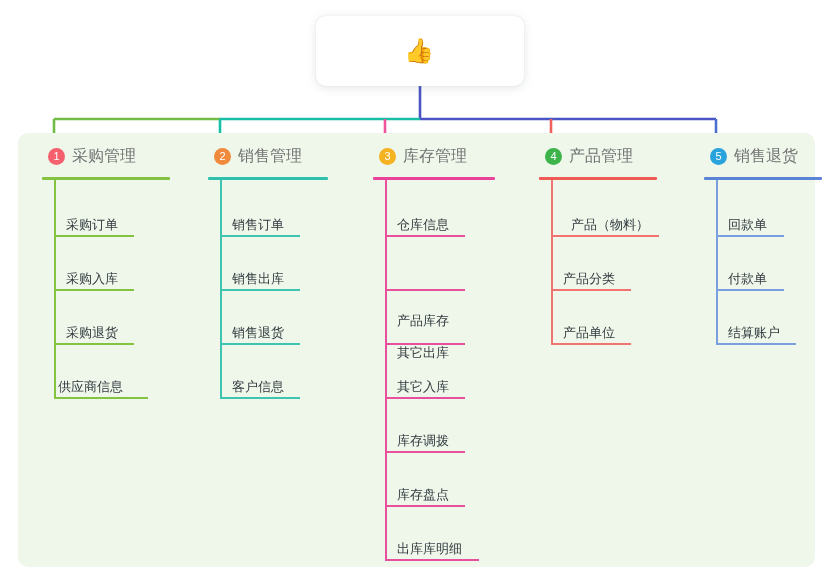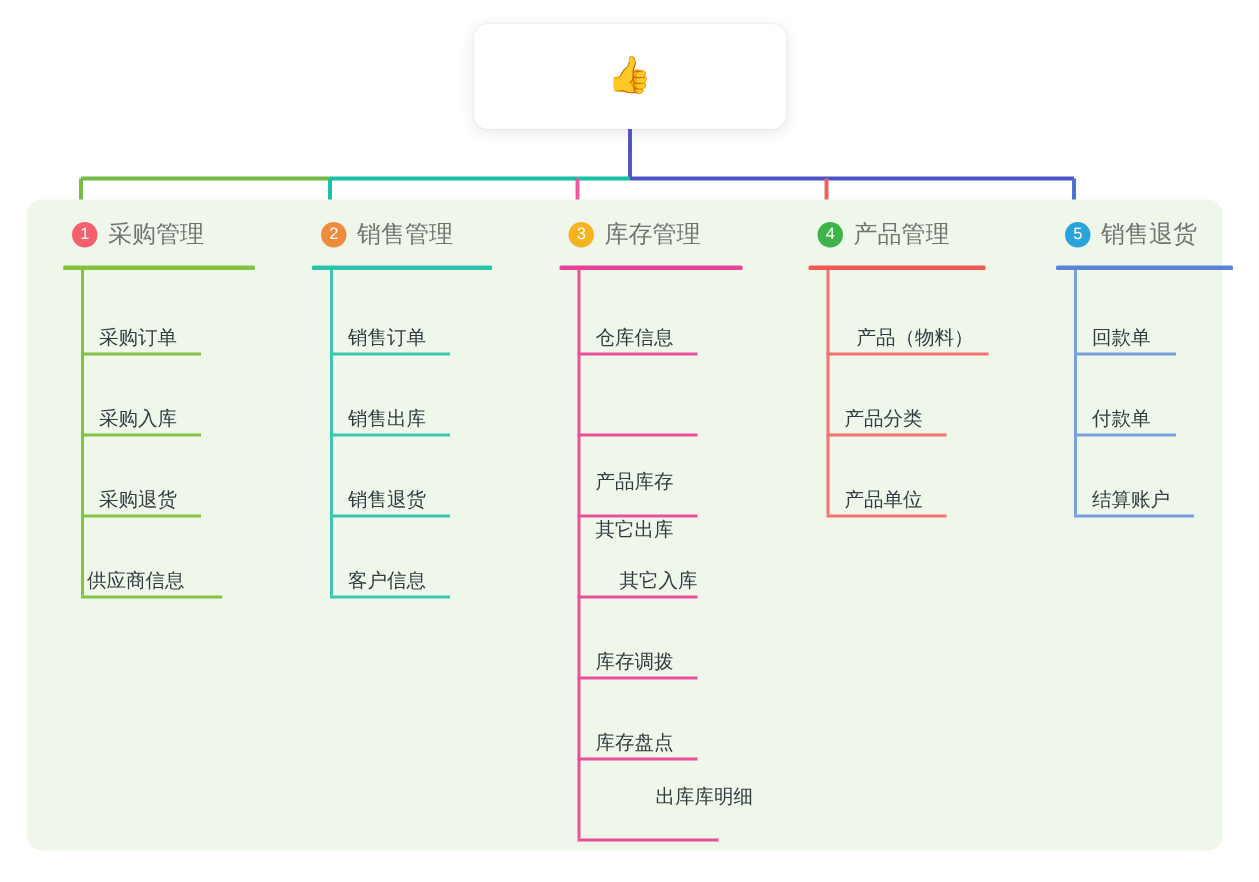--- a/index.html
+++ b/index.html
@@ -148,27 +148,27 @@
           <span class="col-title">库存管理</span>
         </div>
         <div class="head-bar" style="width: 122px; background: rgb(232, 66, 154);"></div>
         <div class="trunk" style="height: 379px; background: rgb(232, 79, 156);"></div>
         <div class="leaf-label" style="top: 73px; padding-left: 12px;">仓库信息</div>
         <div class="leaf-bar" style="top: 92px; width: 80px; background: rgb(232, 79, 156);"></div>
         <div class="leaf-label" style="top: 127px; padding-left: 12px; margin-top: 42px;">产品库存</div>
         <div class="leaf-bar" style="top: 146px; width: 80px; background: rgb(232, 79, 156);"></div>
         <div class="leaf-label" style="top: 181px; padding-left: 12px; margin-top: 20px;">其它出库</div>
         <div class="leaf-bar" style="top: 200px; width: 80px; background: rgb(232, 79, 156);"></div>
-        <div class="leaf-label" style="top: 235px; padding-left: 28px;">其它入库</div>
+        <div class="leaf-label" style="top: 235px; padding-left: 12px;">其它入库</div>
         <div class="leaf-bar" style="top: 254px; width: 80px; background: rgb(232, 79, 156);"></div>
         <div class="leaf-label" style="top: 289px; padding-left: 12px;">库存调拨</div>
         <div class="leaf-bar" style="top: 308px; width: 80px; background: rgb(232, 79, 156);"></div>
         <div class="leaf-label" style="top: 343px; padding-left: 12px;">库存盘点</div>
         <div class="leaf-bar" style="top: 362px; width: 80px; background: rgb(232, 79, 156);"></div>
-        <div class="leaf-label" style="top: 379px; padding-left: 12px; margin-left: 40px;">出库库明细</div>
+        <div class="leaf-label" style="top: 397px; padding-left: 12px;">出库库明细</div>
         <div class="leaf-bar" style="top: 416px; width: 94px; background: rgb(232, 79, 156);"></div>
       </div>
       <div class="col" style="left: 527px;">
         <div class="col-head">
           <span class="badge" style="background: rgb(60, 180, 74);">4</span>
           <span class="col-title">产品管理</span>
         </div>
         <div class="head-bar" style="width: 118px; background: rgb(240, 90, 85);"></div>
         <div class="trunk" style="height: 163px; background: rgb(242, 115, 111);"></div>
         <div class="leaf-label" style="top: 73px; padding-left: 20px;">产品（物料）</div>

